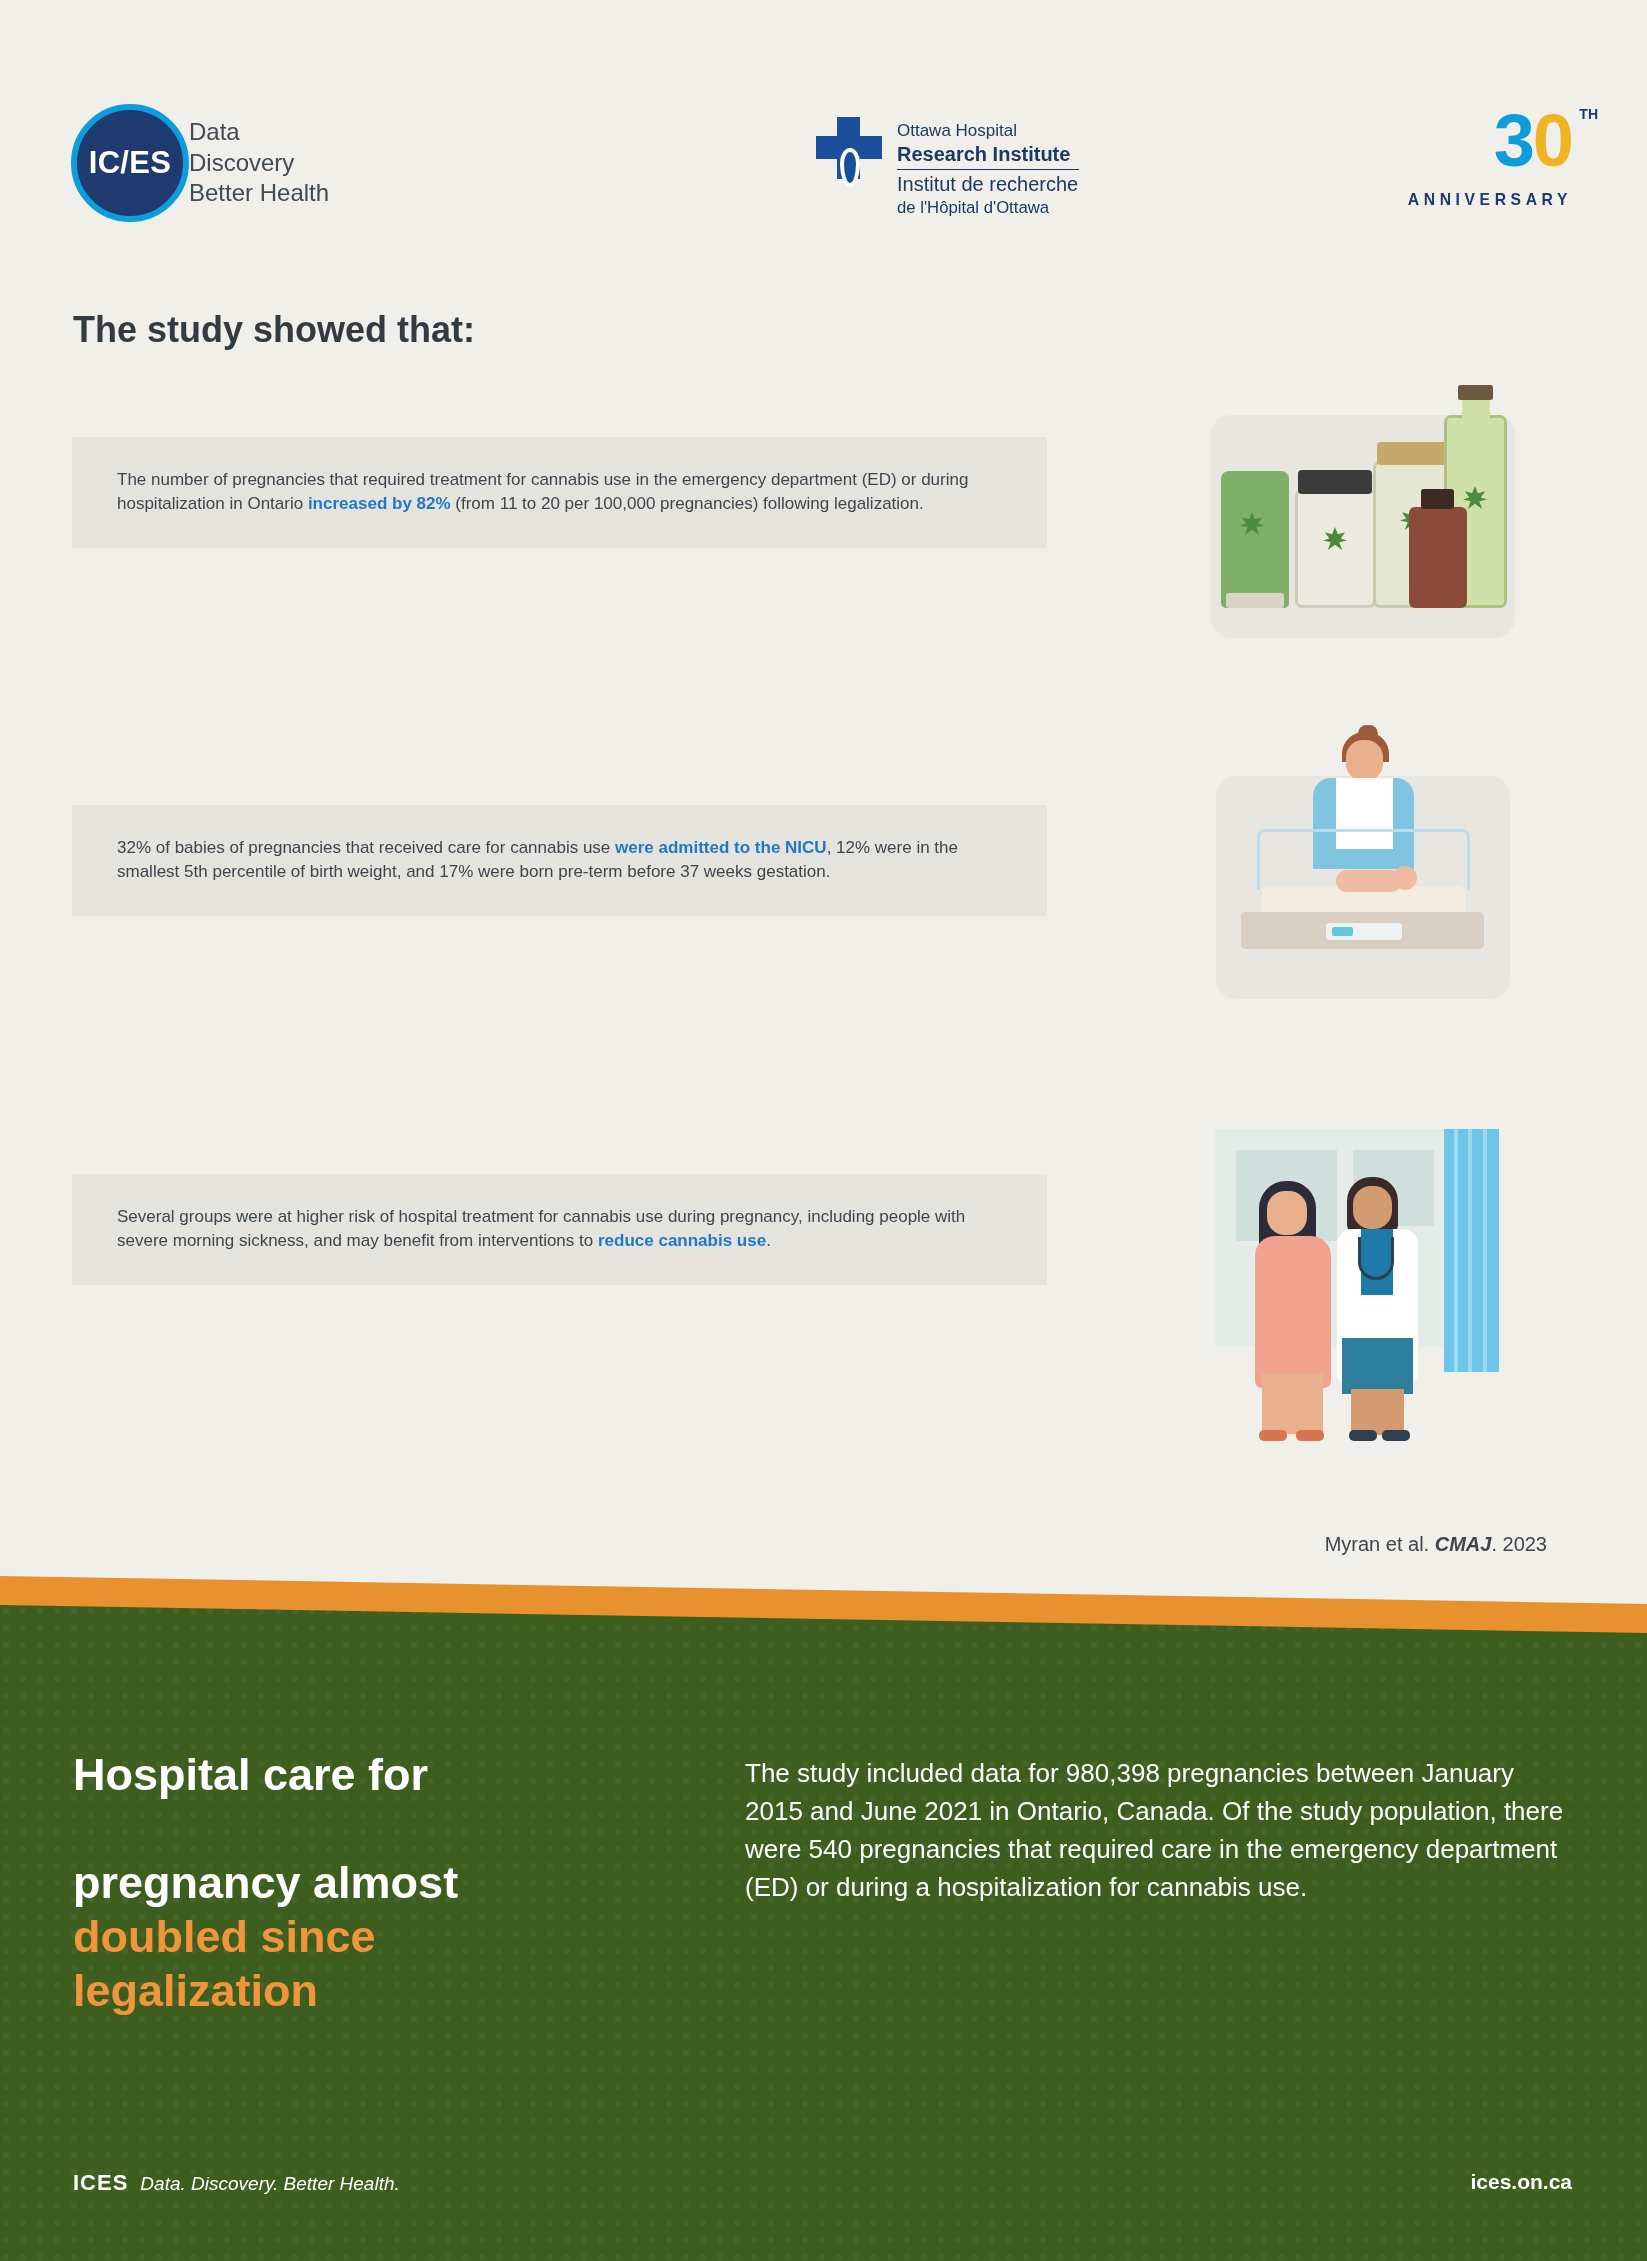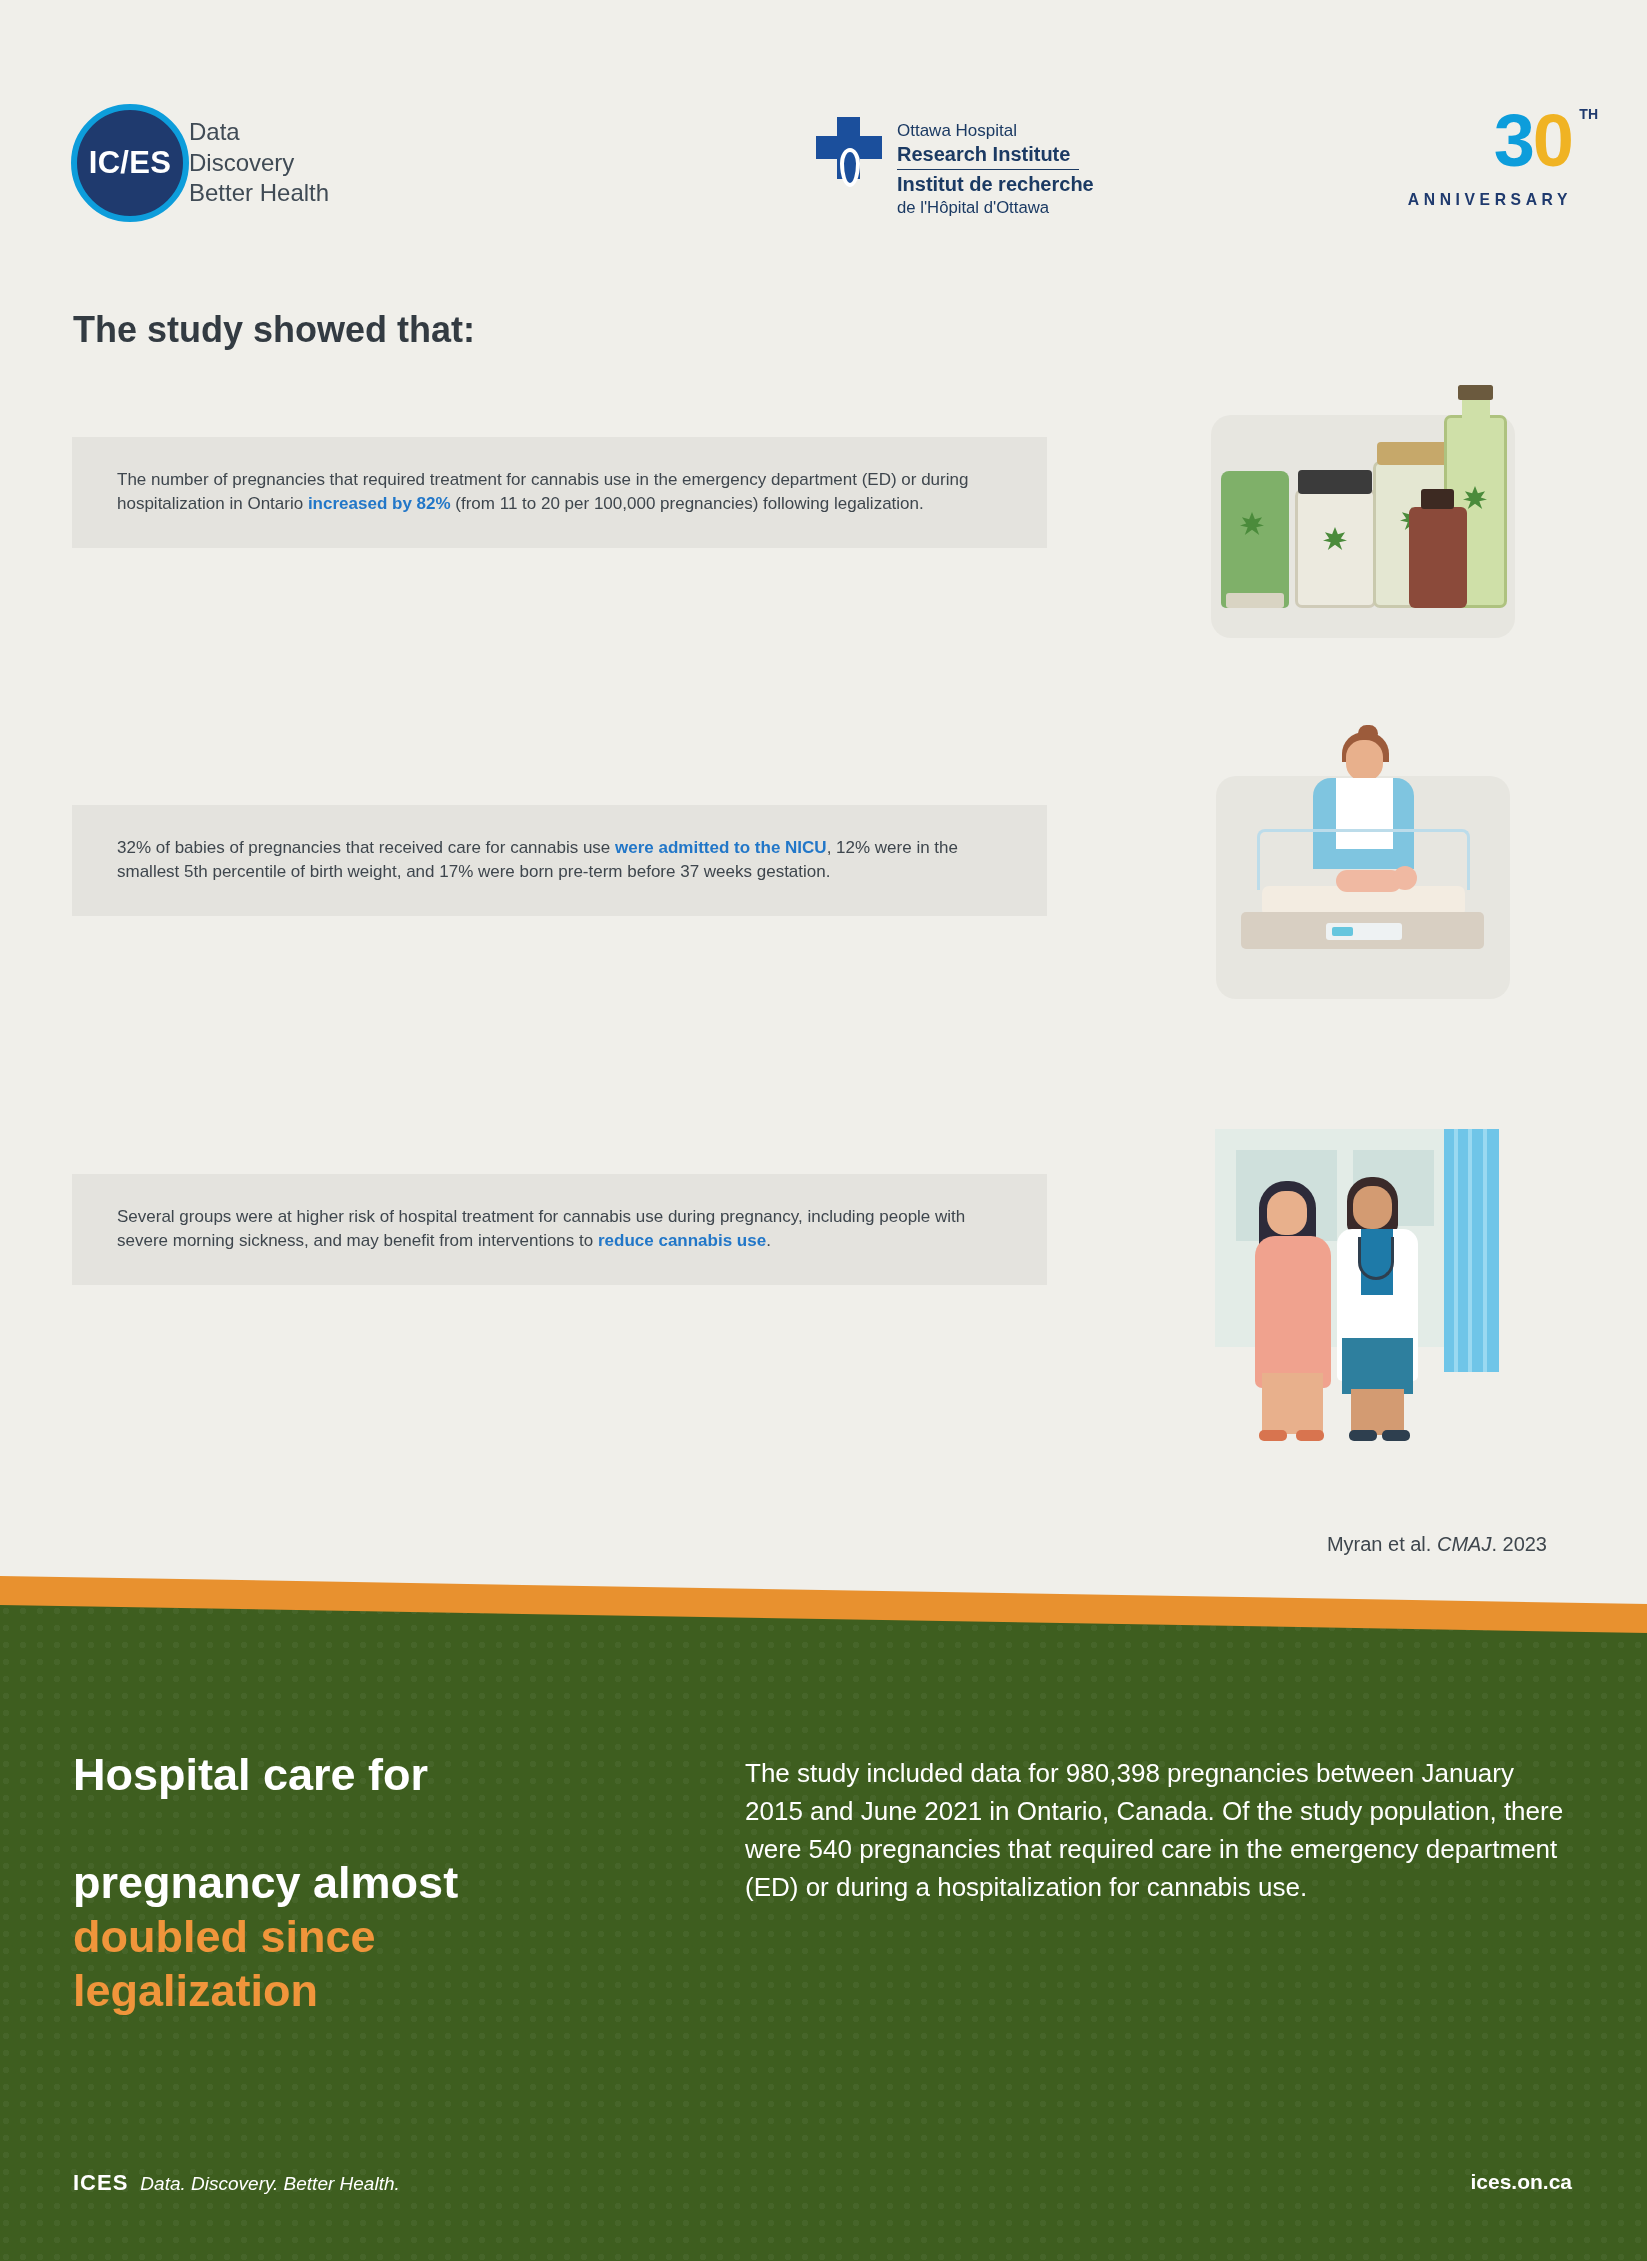--- a/index.html
+++ b/index.html
@@ -127,21 +127,21 @@
     background: #1b4f9c;
   }
   .ohri-text {
     margin-left: 15px;
     color: #1b3a63;
     padding-top: 4px;
   }
   .ohri-l1 { font-size: 17px; }
   .ohri-l2 { font-size: 20px; font-weight: bold; margin-top: 2px; }
   .ohri-rule { width: 182px; height: 1.5px; background: #1b3a63; margin: 2.5px 0; }
-  .ohri-l3 { font-size: 20px; font-weight: bold; }
+  .ohri-l3 { font-size: 20px; font-weight: normal; }
   .ohri-l4 { font-size: 16.7px; margin-top: 2px; }
 
   
   .anniv {
     position: absolute;
     right: 76px;
     top: 53px;
     width: 177px;
     text-align: right;
   }
@@ -280,21 +280,21 @@
   .shoe-b { background: #2e3f4f; }
 
   
   .citation {
     position: absolute;
     right: 101px;
     top: 1533px;
     font-size: 20px;
     color: #3e464d;
   }
-  .citation i { font-weight: normal; font-style: italic; }
+  .citation i { font-weight: bold; font-style: italic; }
 
   
   .orange-wedge {
     position: absolute;
     left: 0;
     top: 1576px;
     width: 1648px;
     height: 66px;
     background: #e8912f;
     clip-path: polygon(0 0, 1648px 28px, 1648px 66px, 0 66px);

